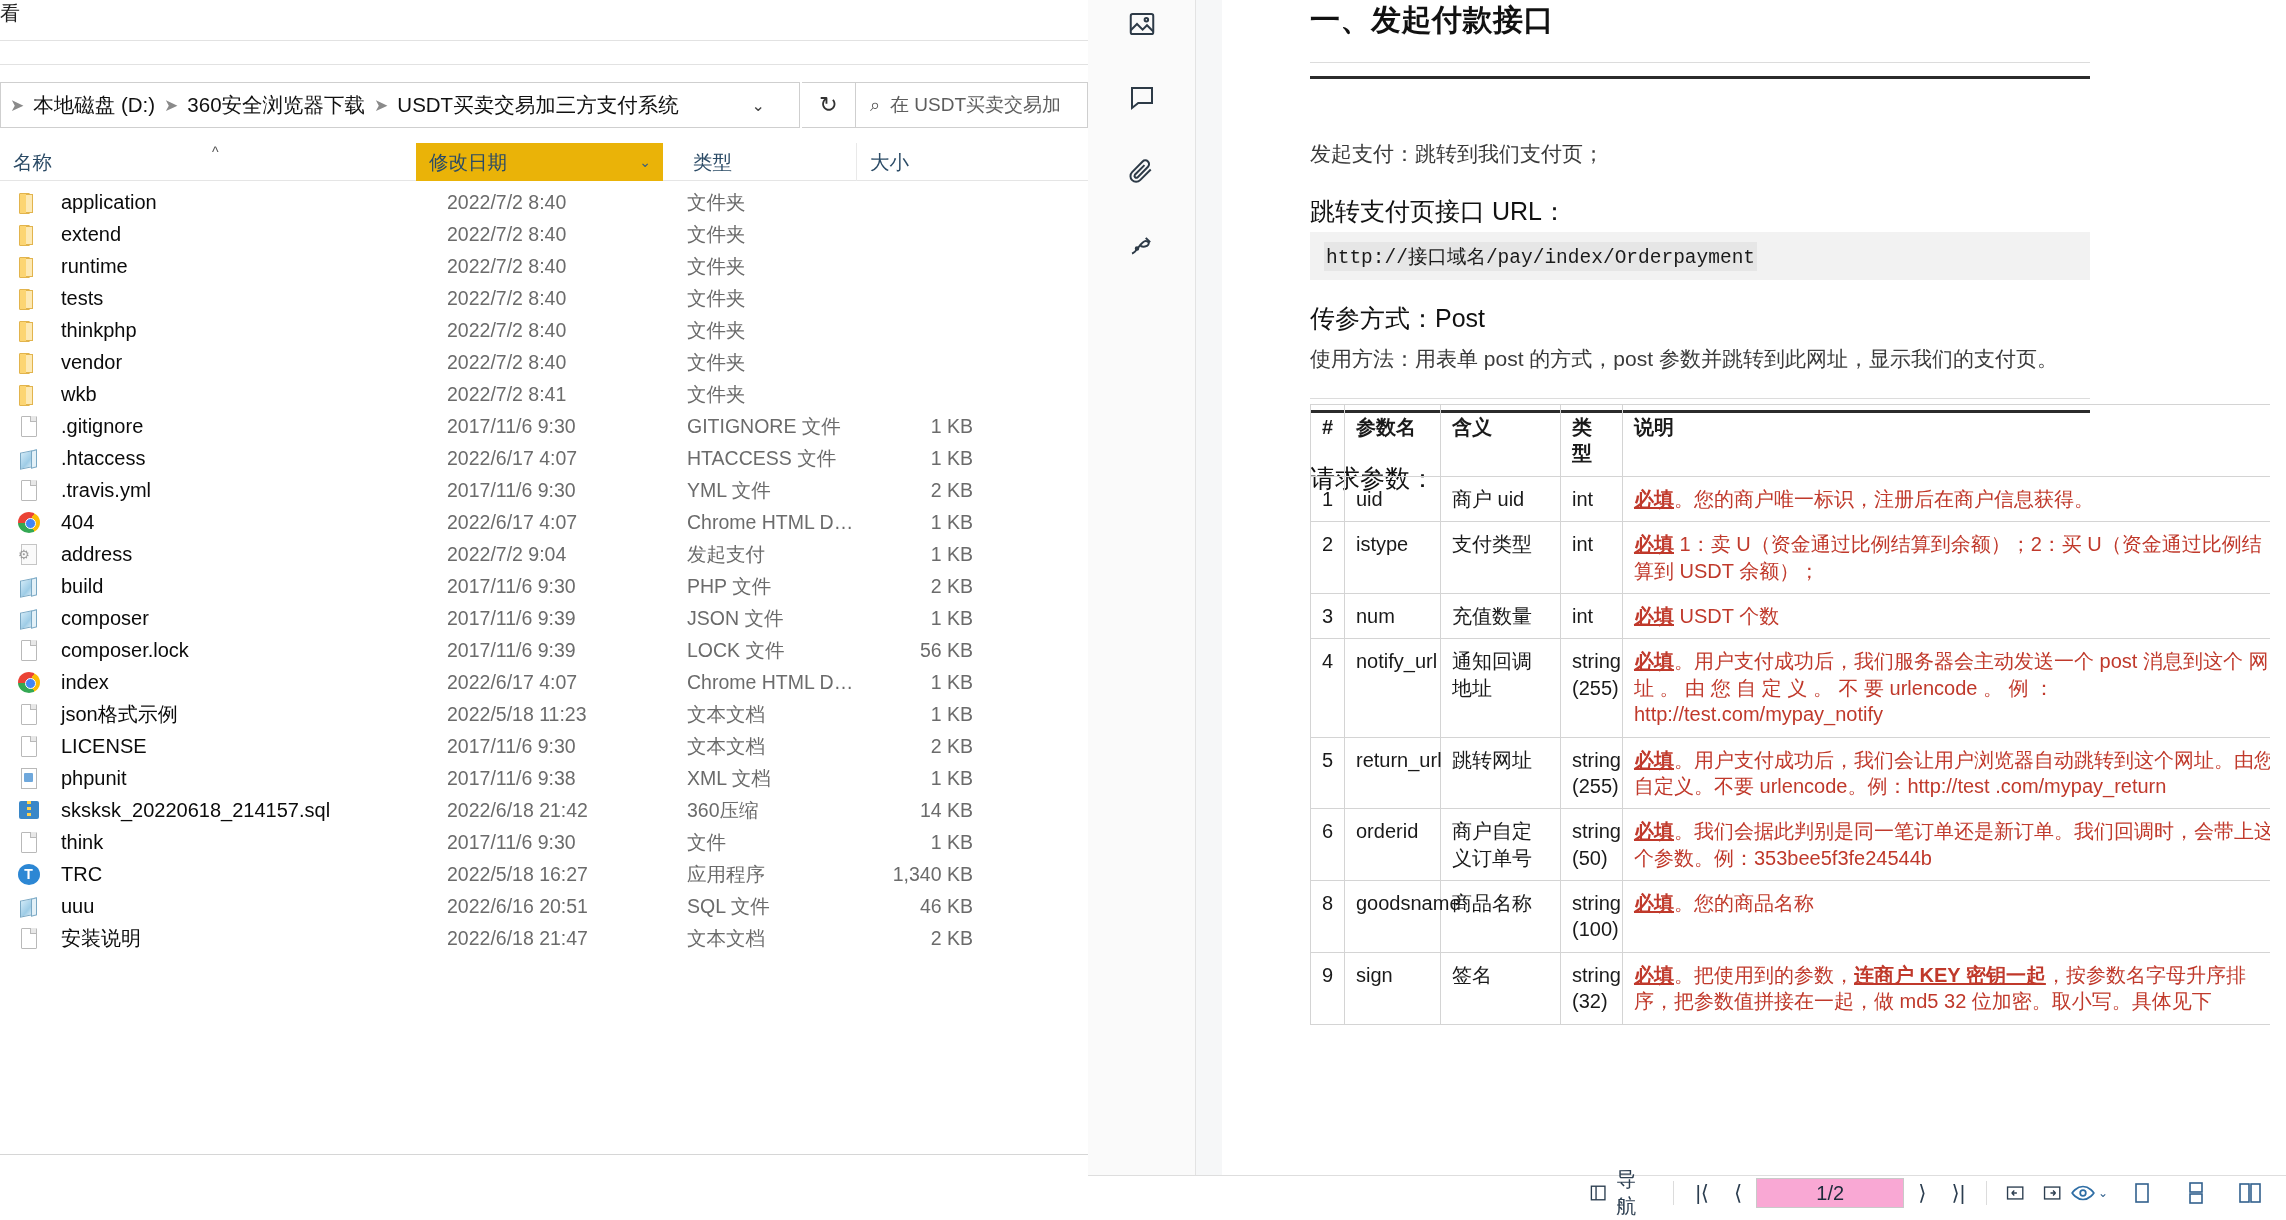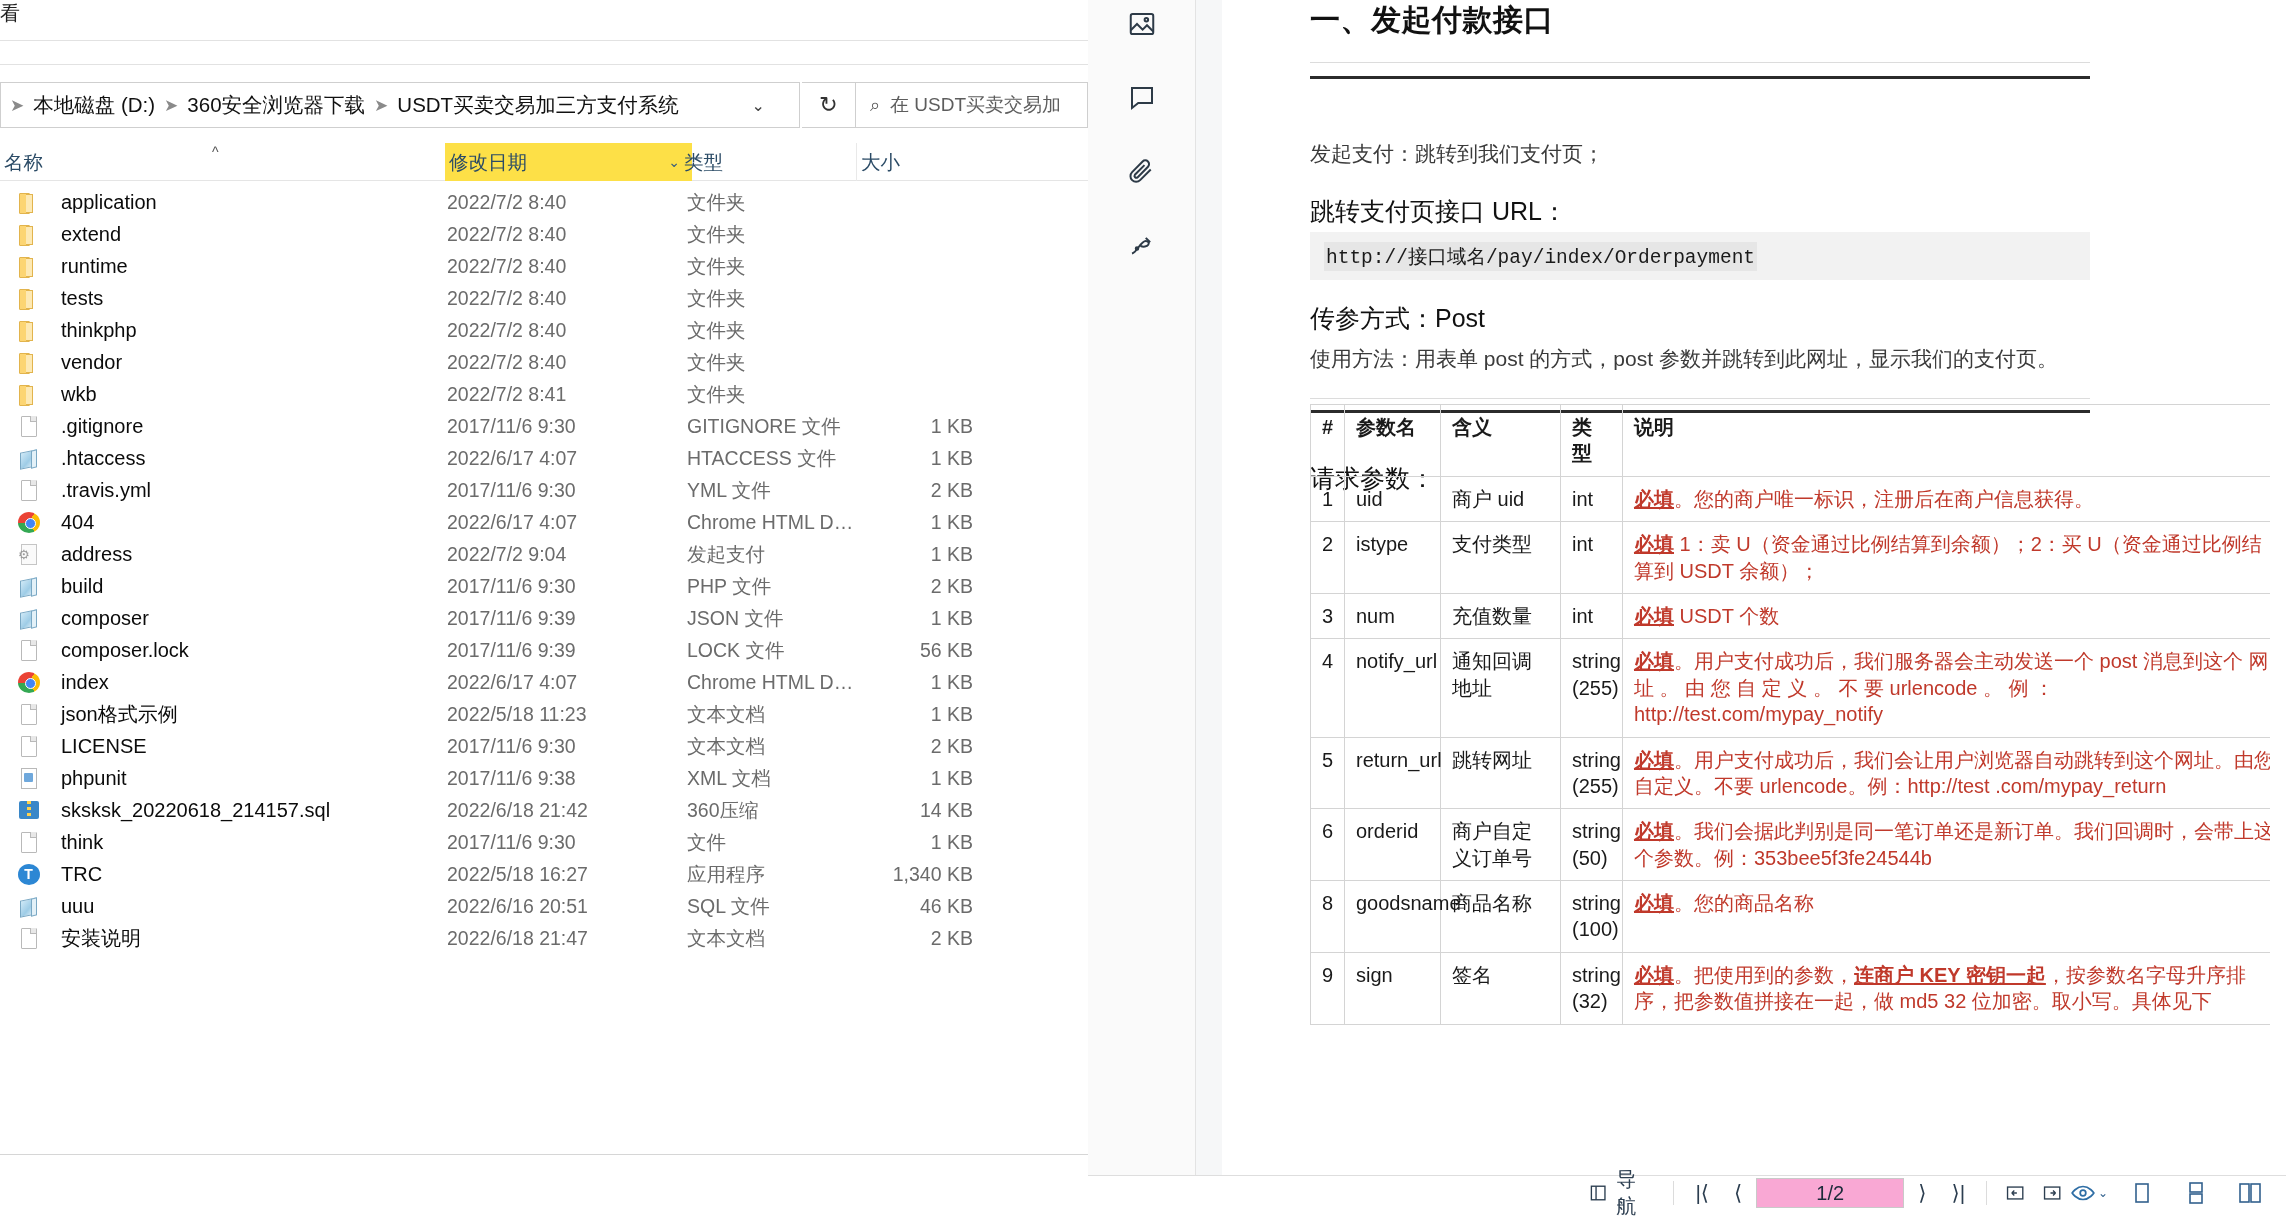--- a/index.html
+++ b/index.html
@@ -63,24 +63,24 @@
   .search-text { font-size: 19px; color: #5d5d5d; white-space: nowrap; overflow: hidden; }
 
   
   .col-head {
     position: absolute; left: 0; top: 143px; width: 1088px; height: 38px;
     border-bottom: 1px solid #e5e5e5;
   }
   .col-head .ch {
     position: absolute; top: 0; height: 38px;
     font-size: 19.5px; color: #2b4b66;
-    display: flex; align-items: center; padding-left: 4px;
+    display: flex; align-items: center; padding-left: 13px;
   }
   .ch-name { left: 0px; width: 432px; }
-  .ch-date { left: 445px; width: 247px; background: #fde047; }
+  .ch-date { left: 416px; width: 247px; background: #eab308; }
   .ch-type { left: 680px; width: 176px; }
   .ch-size { left: 856px; width: 140px; border-left: 1px solid #e9e9e9;}
   .ch-sortmark {
     position: absolute; left: 212px; top: 1px; font-size: 14px; color: #555;
   }
   .ch-chev {
     position: absolute; right: 12px; top: 50%; transform: translateY(-50%);
     font-size: 14px; color: #3a5f7d;
   }
 

